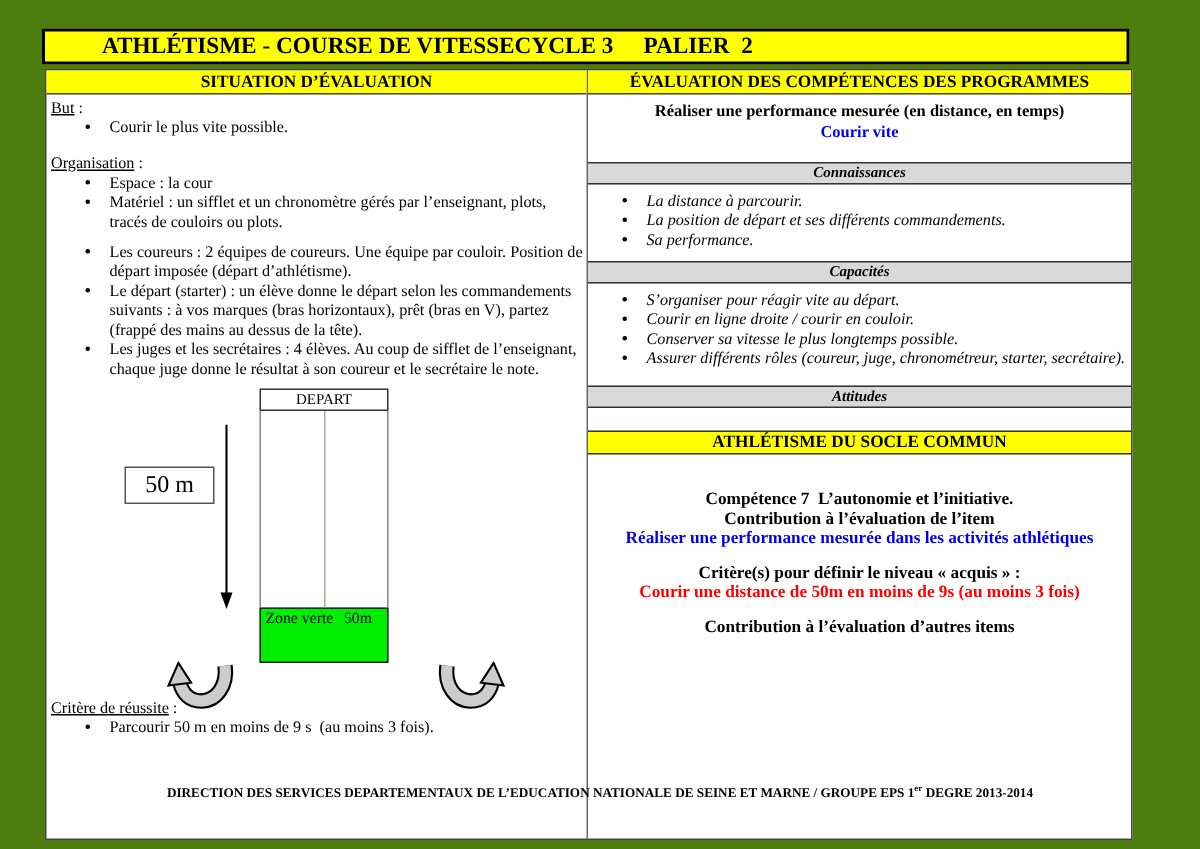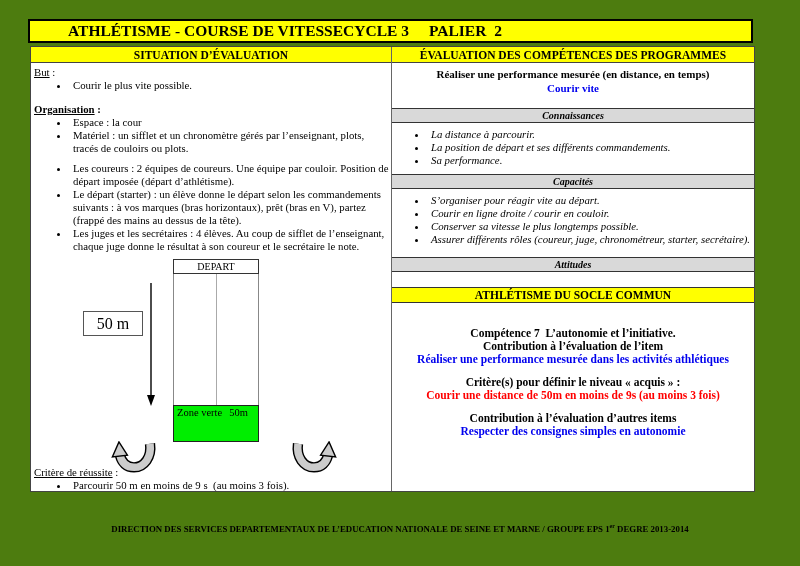--- a/index.html
+++ b/index.html
@@ -20,33 +20,33 @@
     background:#FFFF00; border:2px solid #000;
     display:flex; align-items:center;
     font-weight:bold; font-size:15.5px; line-height:20px;
   }
   .t-main   { margin-left:38px; }
   .t-cycle  { }
   .t-palier { margin-left:20px; }
 
   
   .main-table {
-    position:absolute; left:30px; top:46px; width:725px; height:446px;
+    position:absolute; left:30px; top:46px; width:725px; height:514px;
     border:1px solid #444; display:flex; background:#fff;
   }
   .col-left  { width:361px; border-right:1px solid #666; position:relative; }
   .col-right { flex:1; position:relative; }
   .col-header {
     height:16px; background:#FFFF00; border-bottom:1px solid #444;
     text-align:center; font-weight:bold; font-size:11.5px; line-height:16px;
   }
 
   
   .left-body { padding:3px 2px 0 3px; font-size:10.8px; line-height:13px; }
-  .org { margin-top:11px;font-weight:bold; }
+  .org { margin-top:11px; }
   ul.blist { list-style:disc; margin:0; padding-left:36px; }
   ul.blist li { padding-left:3px; }
   li.gap { margin-bottom:7px; }
 
   
   .track { position:absolute; left:142px; top:212px; width:86px; background:#fff; }
   .track-header {
     height:15px; border:1px solid #333; background:#fff;
     text-align:center; font-size:10px; line-height:13px;
   }
@@ -203,21 +203,20 @@
           <div class="pre">Compétence 7  L’autonomie et l’initiative.</div>
           <div>Contribution à l’évaluation de l’item</div>
           <div class="blue">Réaliser une performance mesurée dans les activités athlétiques</div>
         </div>
         <div class="group">
           <div>Critère(s) pour définir le niveau « acquis » :</div>
           <div class="red">Courir une distance de 50m en moins de 9s (au moins 3 fois)</div>
         </div>
         <div class="group">
           <div>Contribution à l’évaluation d’autres items</div>
-          <div class="blue">Respecter des consignes simples en autonomie</div>
         </div>
       </div>
     </div>
   </div>
 
   <div class="footer">
     <span>DIRECTION DES SERVICES DEPARTEMENTAUX DE L’EDUCATION NATIONALE DE SEINE ET MARNE / GROUPE EPS 1</span><sup>er</sup><span> DEGRE 2013-2014</span>
   </div>
 
 </div>

